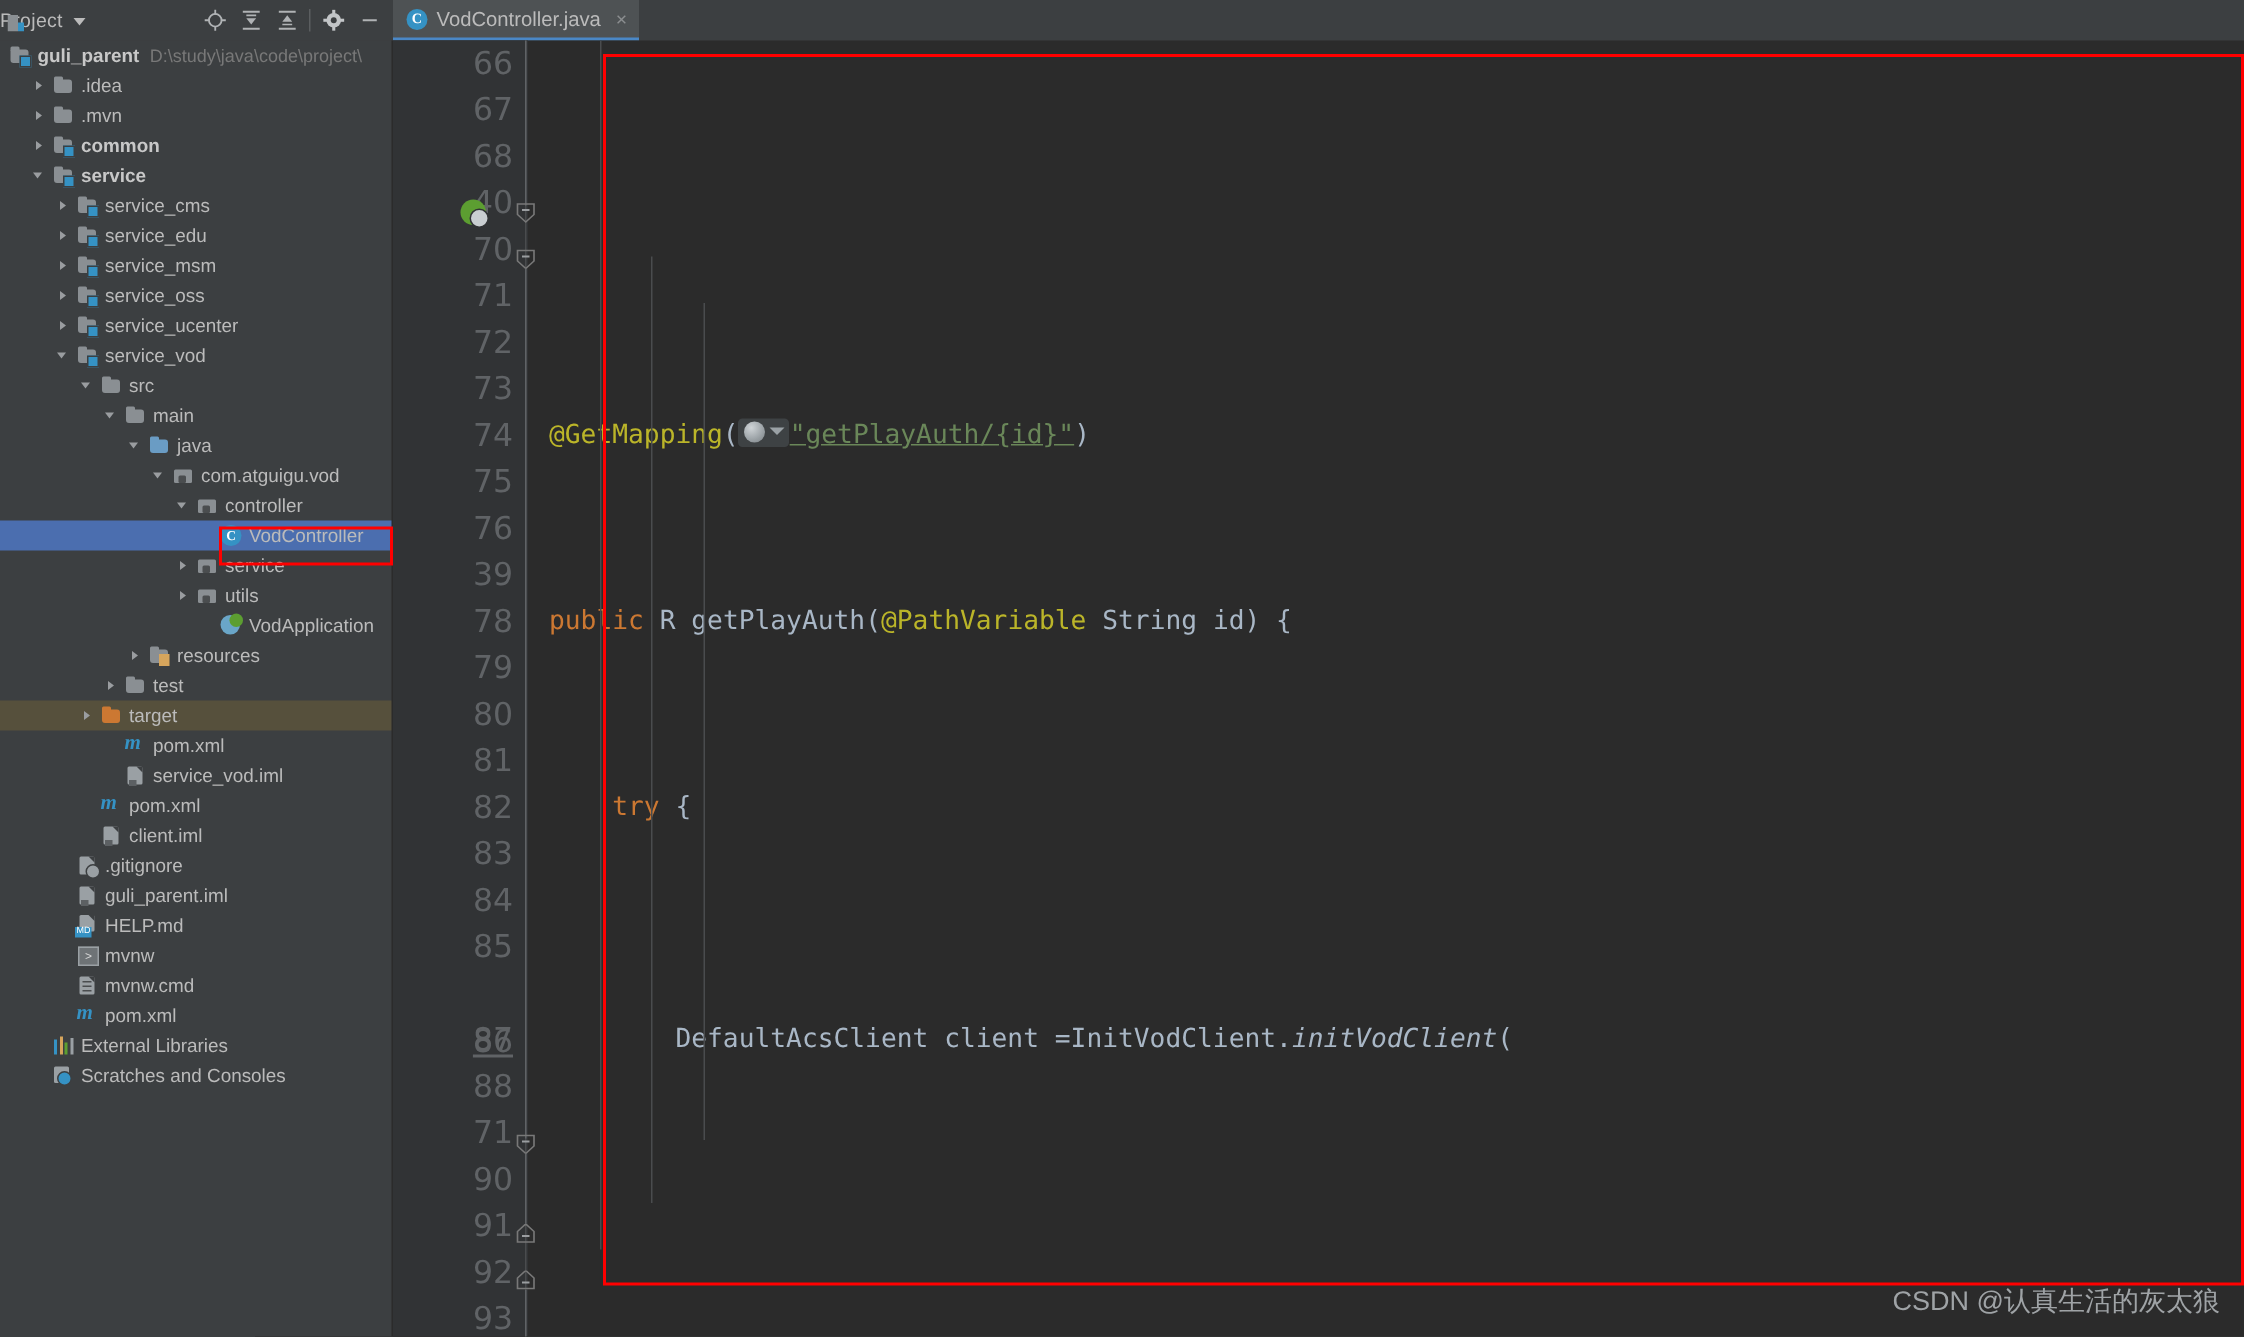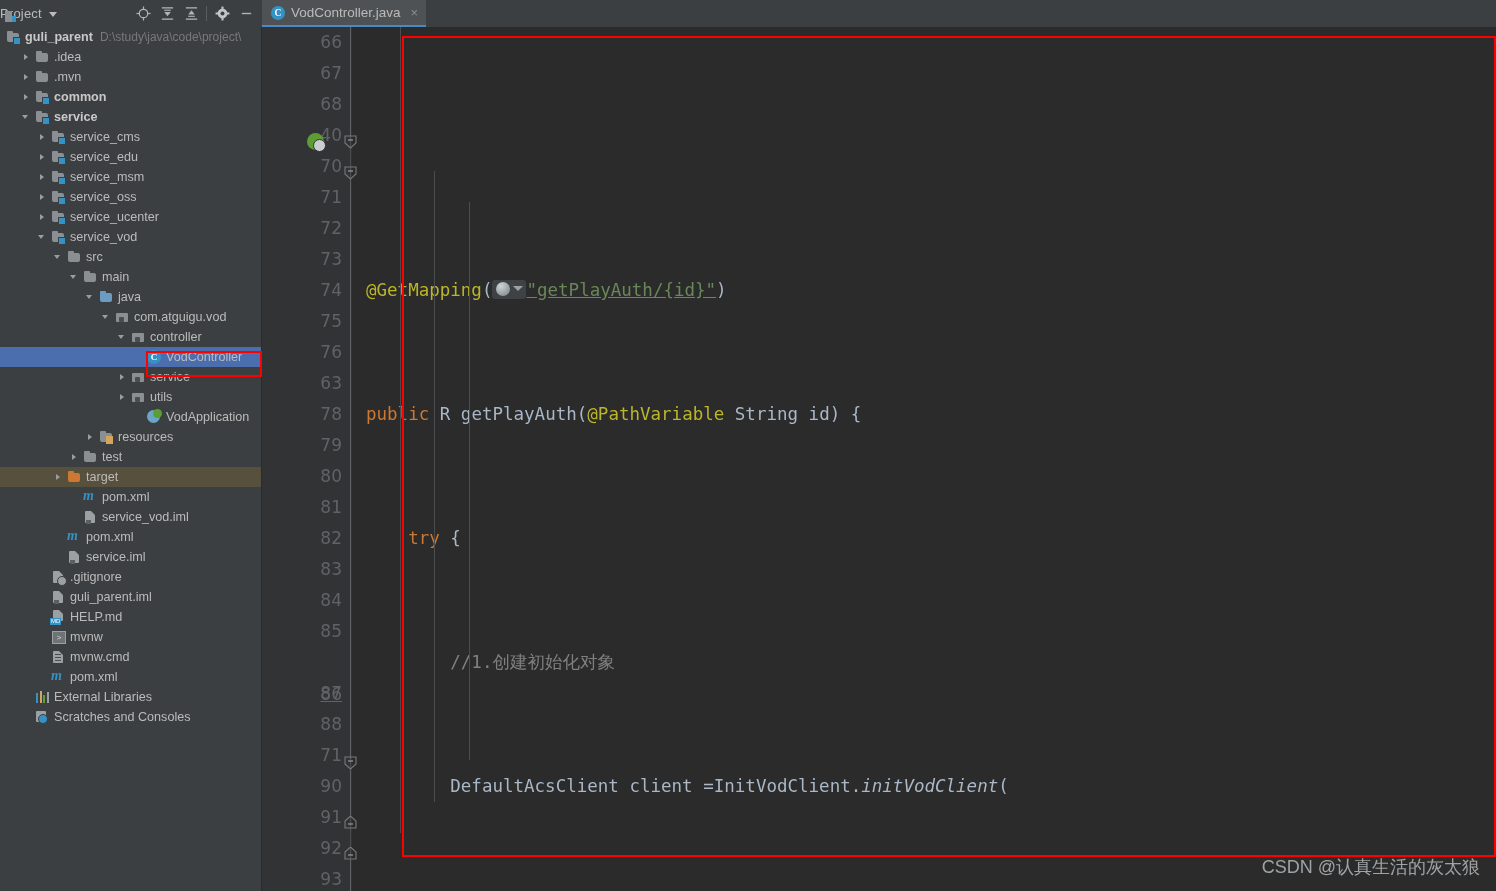--- a/index.html
+++ b/index.html
@@ -106,21 +106,21 @@
   }
 
   
   .editor{
     position:absolute;left:262px;top:27px;right:0;bottom:0;background:#2b2b2b;
   }
   .gutter{
     position:absolute;left:0;top:0;width:90px;bottom:0;background:#313335;
   }
   .gutter-line{
-    position:absolute;right:10px;color:#606366;font-size:17px;
+    position:absolute;right:10px;color:#606366;font-size:21px;
     font-family:"DejaVu Sans", sans-serif;text-align:right;
     line-height:31px;height:31px;
   }
   .gutter-divider{position:absolute;left:88px;top:0;bottom:0;width:1px;background:#4a4c4e;}
   .run-gutter{
     position:absolute;left:45px;width:17px;height:17px;border-radius:50%;
     background:#5c9e31;
   }
   .run-gutter::after{
     content:"";position:absolute;right:-2px;bottom:-2px;width:11px;height:11px;
@@ -464,21 +464,21 @@
         </span>
         <span class="lbl">pom.xml</span>
       </div>
       <div class="row">
         <span style="width:54px;flex:0 0 54px"></span>
         <span class="arrow"></span>
         <span class="ico">
           <span class="file-icon" style="position:absolute;left:2px;top:1px;width:10px;height:12px;"></span>
           <span class="file-sub" style="left:3px;"></span>
         </span>
-        <span class="lbl">service.iml</span>
+        <span class="lbl">client.iml</span>
       </div>
       <div class="row">
         <span style="width:38px;flex:0 0 38px"></span>
         <span class="arrow"></span>
         <span class="ico">
           <span class="file-icon" style="position:absolute;left:2px;top:1px;width:10px;height:12px;"></span>
           <span class="git-badge"></span>
         </span>
         <span class="lbl">.gitignore</span>
       </div>
@@ -557,21 +557,21 @@
         <div class="gutter-line" style="top: 31px;">67</div>
         <div class="gutter-line" style="top: 62px;">68</div>
         <div class="gutter-line" style="top: 93px;">40</div>
         <div class="gutter-line" style="top: 124px; text-align: right;">70</div>
         <div class="gutter-line" style="top: 155px;">71</div>
         <div class="gutter-line" style="top: 186px;">72</div>
         <div class="gutter-line" style="top: 217px; margin-left: 13px;">73</div>
         <div class="gutter-line" style="top: 248px;">74</div>
         <div class="gutter-line" style="top: 279px;">75</div>
         <div class="gutter-line" style="top: 310px;">76</div>
-        <div class="gutter-line" style="top: 341px;">63</div>
+        <div class="gutter-line" style="top: 341px;">39</div>
         <div class="gutter-line" style="top: 372px;">78</div>
         <div class="gutter-line" style="top: 403px;">79</div>
         <div class="gutter-line" style="top: 434px;">80</div>
         <div class="gutter-line" style="top: 465px;">81</div>
         <div class="gutter-line" style="top: 496px;">82</div>
         <div class="gutter-line" style="top: 527px;">83</div>
         <div class="gutter-line" style="top: 558px;">84</div>
         <div class="gutter-line" style="top: 589px;">85</div>
         <div class="gutter-line" style="top: 652px; text-decoration: underline;">86</div>
         <div class="gutter-line" style="top: 651px;">87</div>
@@ -627,21 +627,20 @@
       <div class="ind" style="left:82px;top:144px;height:631px;"></div>
       <div class="ind" style="left:117px;top:175px;height:558px;"></div>
 
 
       <div class="cl"><span class="anno">@GetMapping</span><span class="pm">(</span><span class="globe"><span class="g1"></span><span class="g2"></span></span><span class="str-u">"getPlayAuth/{id}"</span><span class="pm">)</span></div>
 
       <div class="cl"><span class="k">public</span> <span class="id">R</span> <span class="id">getPlayAuth</span><span class="pm">(</span><span class="anno">@PathVariable</span> <span class="id">String</span> <span class="id">id</span><span class="pm">) {</span></div>
 
       <div class="cl">    <span class="k">try</span> <span class="pm">{</span></div>
 
-      <div class="cl">        <span class="cmt">//1.创建初始化对象</span></div>
 
       <div class="cl">        <span class="id">DefaultAcsClient</span> <span class="id">client</span> <span class="pm">=</span><span class="id">InitVodClient</span><span class="pm">.</span><span class="mth">initVodClient</span><span class="pm">(</span></div>
 
       
 
       
 
       
 
       

